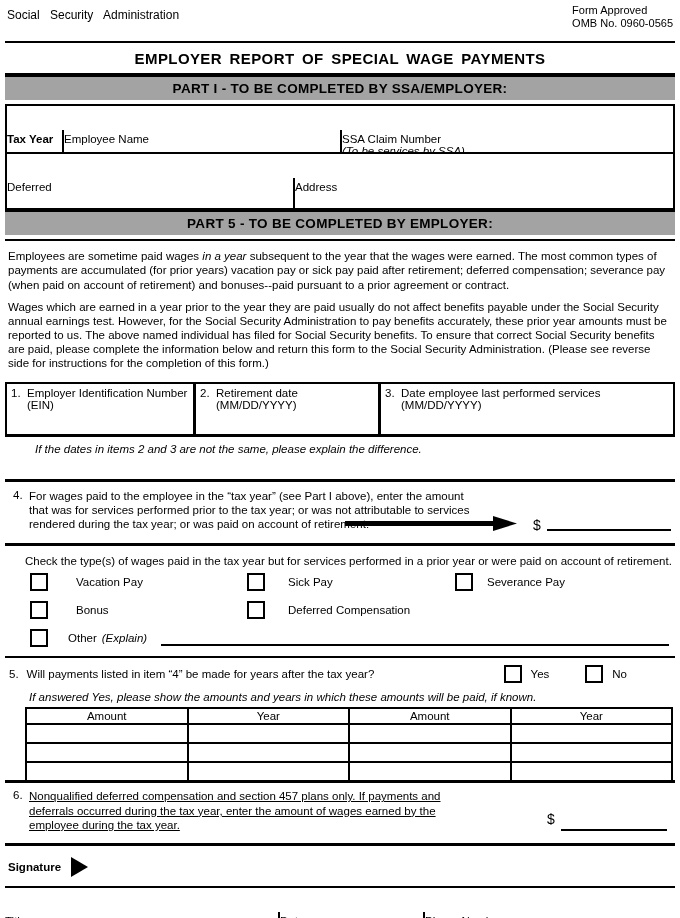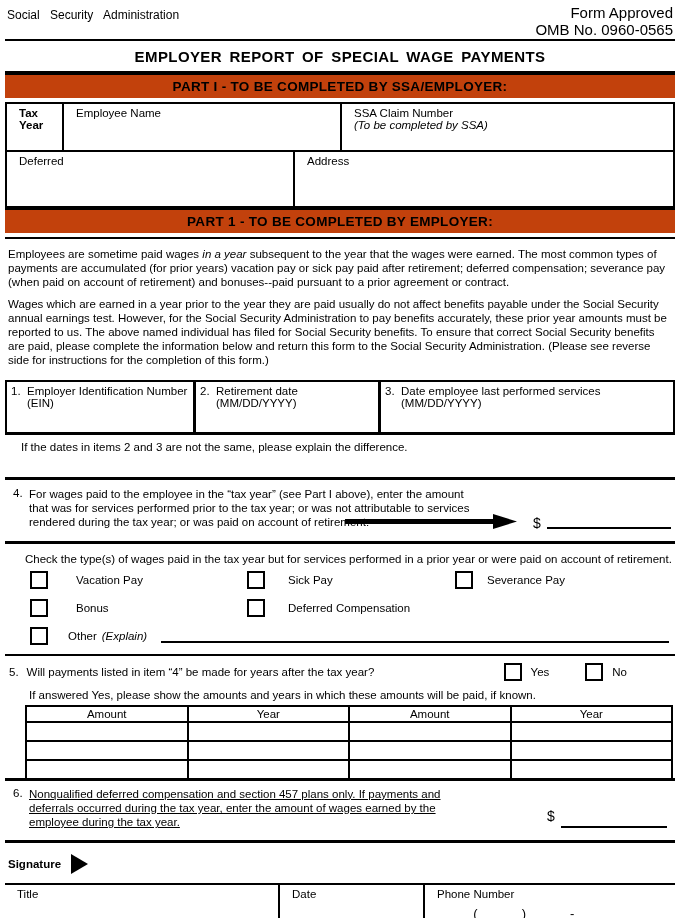--- a/index.html
+++ b/index.html
@@ -3,48 +3,48 @@
 <meta charset="utf-8">
 <style>
   html,body { margin:0; padding:0; background:#fff; }
   .page {
     position:relative; width:680px; height:918px; box-sizing:border-box;
     margin:0 auto; padding:0 5px; background:#fff; color:#000;
     font-family:"Liberation Sans", sans-serif; font-size:11.5px; overflow:hidden;
   }
   
   .top-header { display:flex; justify-content:space-between; align-items:flex-start;
-    padding:4px 2px 0 2px; border-bottom:2px solid #000; }
+    padding:4px 2px 12px 2px; border-bottom:2px solid #000; }
   .agency { font-size:12px; word-spacing:7px; padding-top:4px; }
-  .omb { font-size:15px; line-height:1.15; text-align:right;margin-left:28px; }
+  .omb { font-size:11px; line-height:1.15; text-align:left;margin-left:28px; }
   .form-title { text-align:center; font-weight:bold; font-size:15px; letter-spacing:.4px;
     word-spacing:3px; padding:7px 0 6px 0; }
   
   .section-bar { border-top:4px solid #000; border-bottom:2px solid #000; }
-  .section-bar .gray { background:#c2410c; height:23px; margin-bottom:4px;
+  .section-bar .gray { background:#a3a3a3; height:23px; margin-bottom:4px;
     text-align:center; font-weight:bold; font-size:13.5px; line-height:23px; letter-spacing:.3px; }
   
   .boxed { border-left:2px solid #000; border-right:2px solid #000; }
   .p1row1 { display:grid; grid-template-columns:57px 278px 160px 1fr; border-bottom:2px solid #000; height:46px; }
   .p1row2 { display:grid; grid-template-columns:288px 1fr; height:54px; }
-  .cell { padding:3px 12px; border-right:2px solid #000; overflow:hidden; }
+  .cell { padding:3px 0; border-right:2px solid #000; overflow:hidden;margin-top:24px; }
   .cell.last { border-right:0; }
   .bold { font-weight:bold; }
   .italic { font-style:italic; }
   
   .para { margin:8px 3px 0 3px; line-height:1.23; }
   
   .items123 { display:grid; grid-template-columns:189px 185px 1fr; height:50px;
     border:2px solid #000; border-bottom:3px solid #000; margin-top:12px; }
   .itemcell { padding:3px 2px 0 4px; border-right:3px solid #000; }
   .itemcell.last { border-right:0; }
   .item-line { display:flex; }
   .item-num { width:16px; flex:none; }
   .item-sub { margin-left:16px; }
-  .note { margin:6px 0 0 16px; }
+  .note { margin:6px 0 0 30px;font-style:italic; }
   .rule2 { border:0; border-top:2px solid #000; margin:0; }
   .rule3 { border:0; border-top:3px solid #000; margin:0; }
   .sp  { height:24px; }
   
   .item4 { position:relative; display:flex; padding:7px 0 12px 8px; }
   .item4 .txt { width:452px; line-height:1.22; }
   .big-arrow { position:absolute; left:340px; bottom:12px; }
   .dollar4 { position:absolute; left:528px; bottom:10px; font-size:14px; }
   .amt-line4 { position:absolute; left:542px; right:4px; bottom:12px; border-bottom:2px solid #000; }
   .check-instr { margin:8px 3px 0 20px; line-height:1.22; }
@@ -97,35 +97,35 @@
   <div class="boxed">
     <div class="p1row1">
       <div class="cell">
         <span class="bold">Tax Year</span>
       </div>
       <div class="cell">
         <span>Employee Name</span>
       </div>
       <div class="cell last">
         <div>SSA Claim Number</div>
-        <div class="italic">(To be completed by SSA)</div>
+        <div class="italic">(To be services by SSA)</div>
       </div>
     </div>
     <div class="p1row2">
       <div class="cell">
         <span>Deferred</span>
       </div>
       <div class="cell last">
         <span>Address</span>
       </div>
     </div>
   </div>
 
   <div class="section-bar">
-    <div class="gray">PART 1 - TO BE COMPLETED BY EMPLOYER:</div>
+    <div class="gray">PART 5 - TO BE COMPLETED BY EMPLOYER:</div>
   </div>
 
   <div class="para"><span>Employees are sometime paid wages </span><span class="italic">in a year</span><span> subsequent to the year that the wages were earned. The most common types of payments are accumulated (for prior years) vacation pay or sick pay paid after retirement; deferred compensation; severance pay (when paid on account of retirement) and bonuses--paid pursuant to a prior agreement or contract.</span></div>
   <div class="para">Wages which are earned in a year prior to the year they are paid usually do not affect benefits payable under the Social Security annual earnings test. However, for the Social Security Administration to pay benefits accurately, these prior year amounts must be reported to us. The above named individual has filed for Social Security benefits. To ensure that correct Social Security benefits are paid, please complete the information below and return this form to the Social Security Administration. (Please see reverse side for instructions for the completion of this form.)</div>
 
   <div class="items123">
     <div class="itemcell">
       <div class="item-line">
         <span class="item-num">1.</span>
         <span>Employer Identification Number</span>

